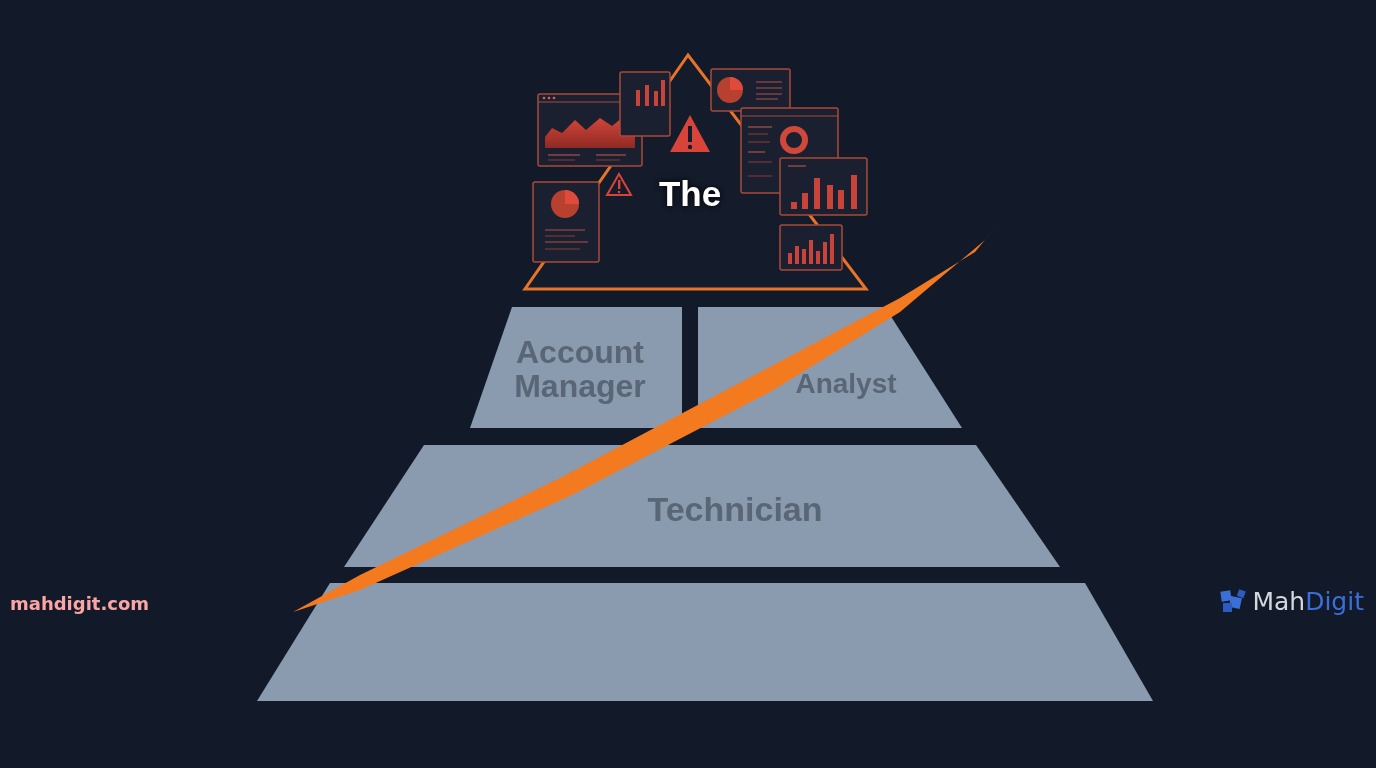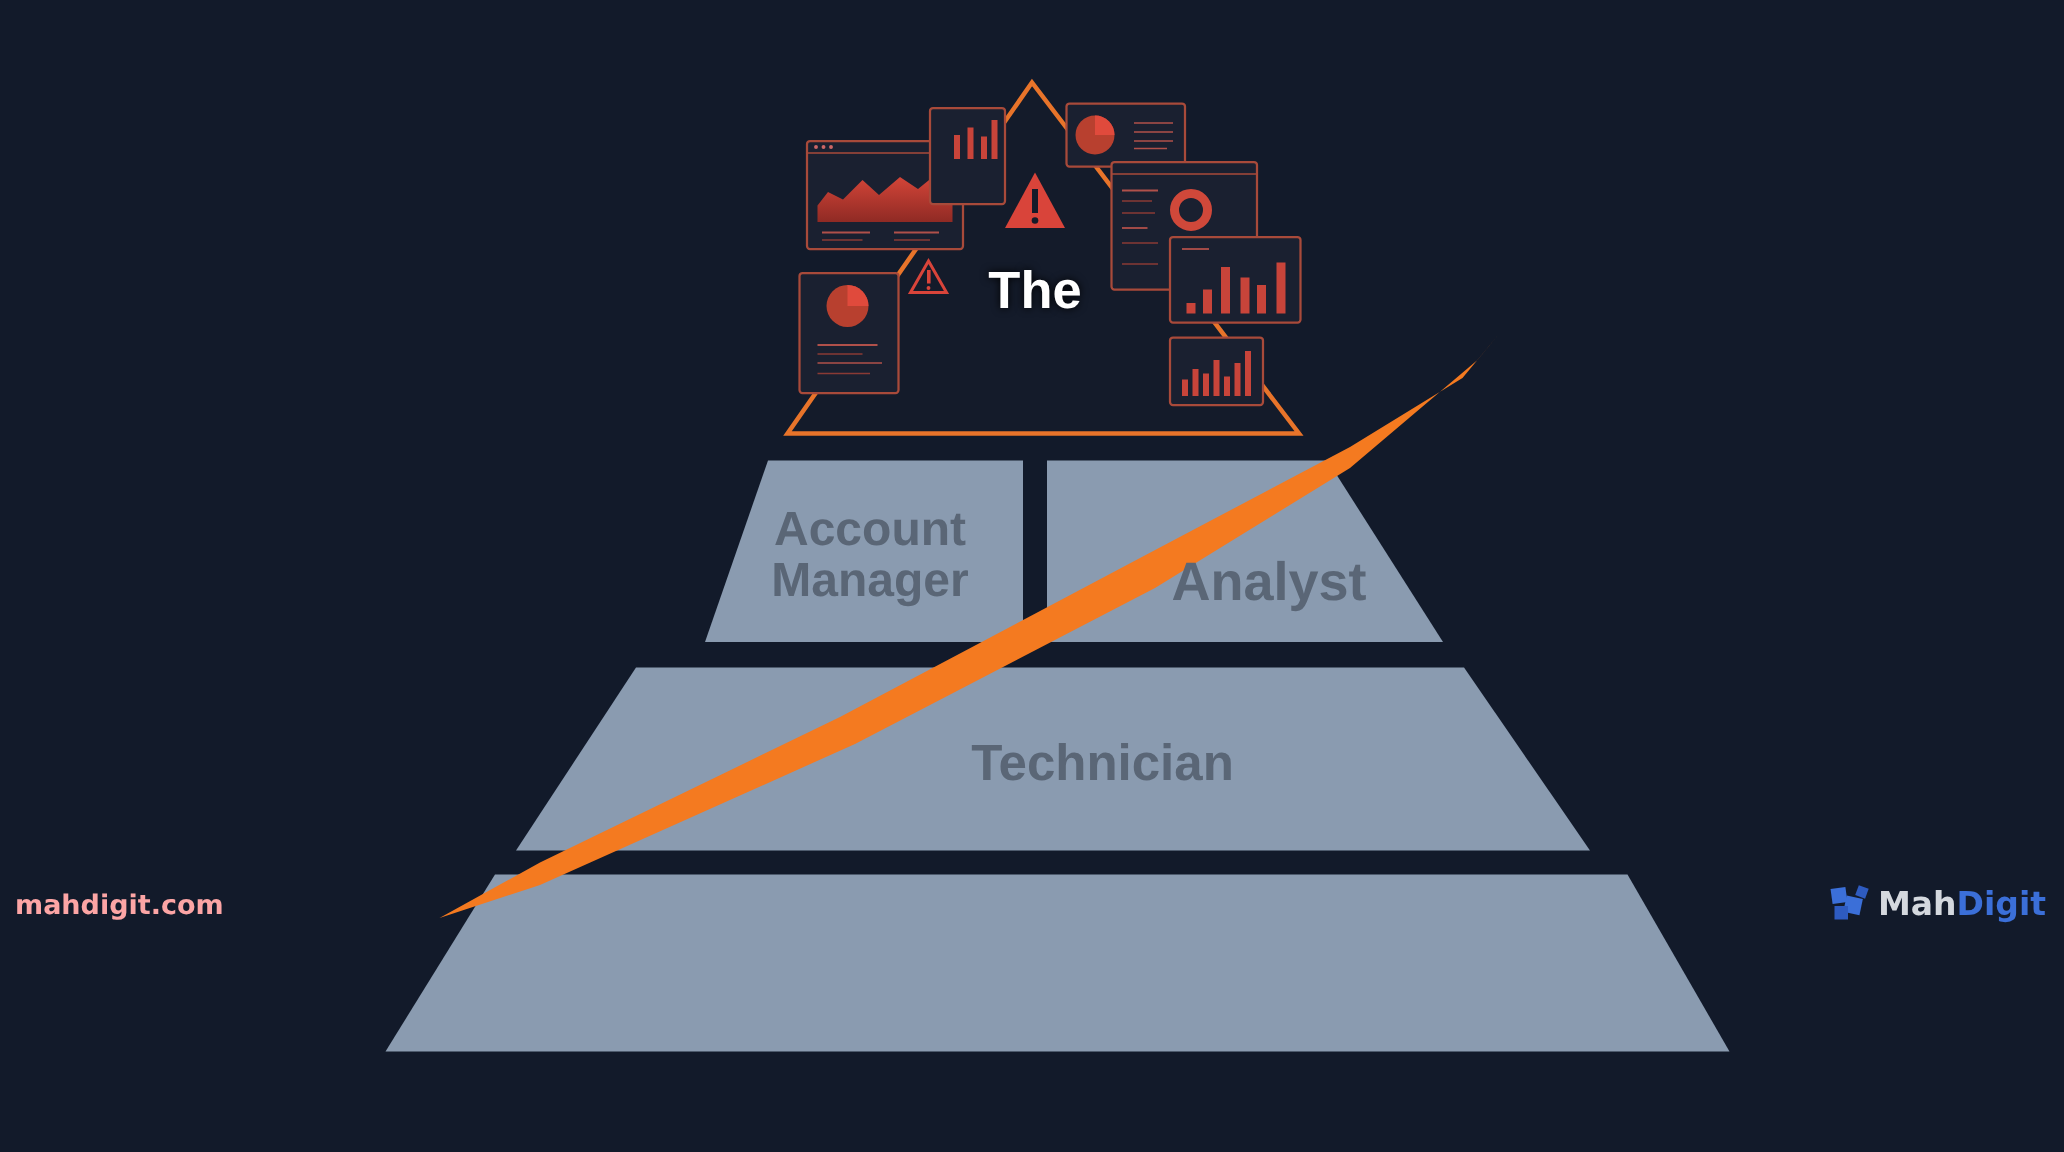--- a/index.html
+++ b/index.html
@@ -2,21 +2,21 @@
 <html><head>
 <meta charset="utf-8">
 <style>
   html,body{margin:0;padding:0;}
   body{width:1376px;height:768px;background:#121a2a;overflow:hidden;position:relative;font-family:"Liberation Sans",sans-serif;}
   .stage{position:absolute;left:0;top:0;width:1376px;height:624px;}
   svg.scene{position:absolute;left:0;top:0;}
   .tier-label{position:absolute;color:#5a6676;font-weight:bold;text-align:center;font-family:"Liberation Sans",sans-serif;line-height:1.05;}
   .founder{position:absolute;color:#ffffff;font-weight:bold;text-align:center;font-size:35px;line-height:1.1;text-shadow:0 0 6px #000;}
   .footer-left{position:absolute;left:10px;bottom:10px;color:#fca5a5;font-size:18px;font-weight:bold;font-family:"DejaVu Sans",sans-serif;}
-  .footer-right{position:absolute;right:12px;bottom:8px;display:flex;align-items:center;gap:4px;font-size:22px;font-weight:bold;font-family:"DejaVu Sans",sans-serif;}
+  .footer-right{position:absolute;right:12px;bottom:8px;display:flex;align-items:center;gap:4px;font-size:25px;font-weight:normal;font-family:"DejaVu Sans",sans-serif;}
   .brand-a{color:#d4d8de;}
   .brand-b{color:#3b6fd8;}
 </style>
 </head>
 <body>
 
 <div class="stage">
 <svg class="scene" width="1376" height="768" viewBox="0 0 1376 768">
   <defs>
     <linearGradient id="chartfill" x1="0" y1="0" x2="0" y2="1">
@@ -123,21 +123,21 @@
 
 <div class="founder" style="left:600px;top:175px;width:180px;">
   <div>The</div>
 </div>
 
 <div class="tier-label" style="left:490px;top:336px;width:180px;font-size:32px;">
   <div>Account</div>
   <div>Manager</div>
 </div>
 
-<div class="tier-label" style="left:766px;top:369px;width:160px;font-size:36px;">Analyst</div>
+<div class="tier-label" style="left:766px;top:369px;width:160px;font-size:28px;">Analyst</div>
 
 <div class="tier-label" style="left:610px;top:492px;width:250px;font-size:34px;">Technician</div>
 
 <div class="footer-left">mahdigit.com</div>
 
 <div class="footer-right">
   <svg width="28" height="26" viewBox="0 0 28 26">
     <rect x="1" y="2" width="10" height="10" fill="#3b6fd8" transform="rotate(-8 6 7)"></rect>
     <rect x="10" y="8" width="11" height="11" fill="#3b6fd8" transform="rotate(12 15 13)"></rect>
     <rect x="3" y="14" width="9" height="9" fill="#2e5bc0"></rect>

